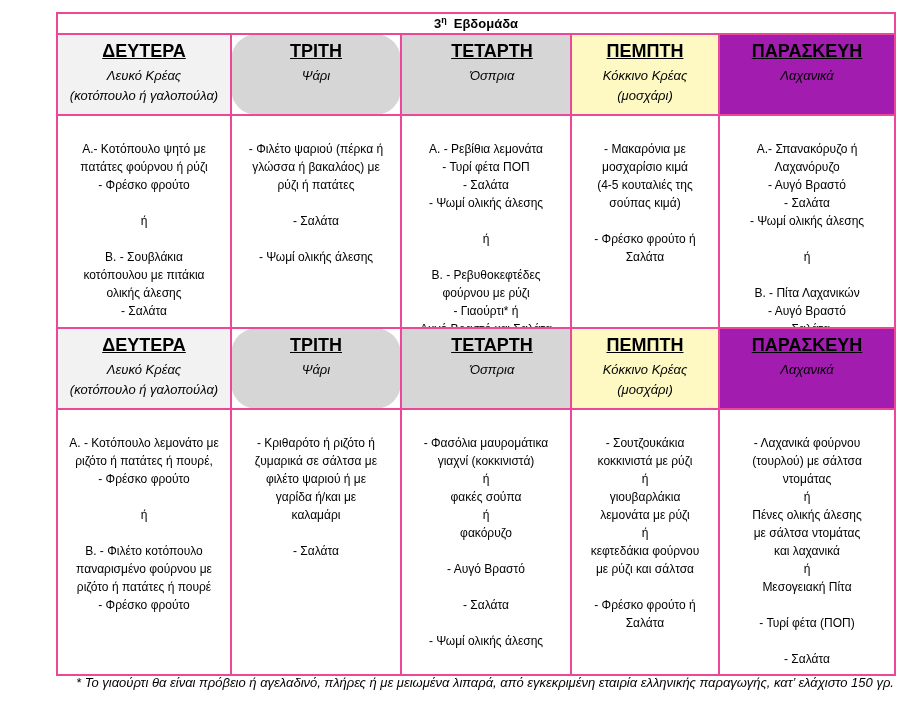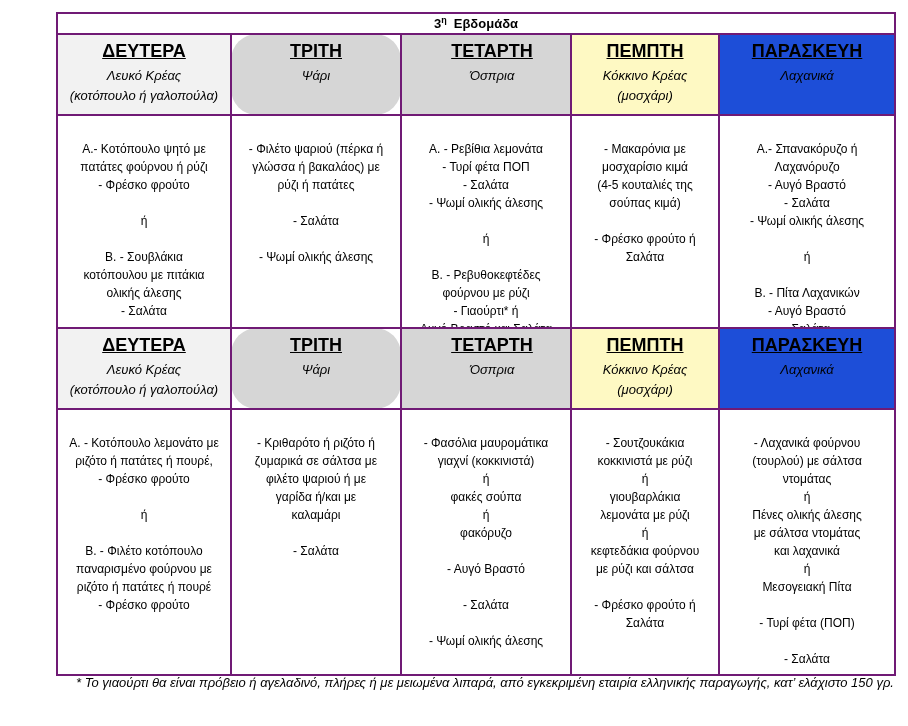--- a/index.html
+++ b/index.html
@@ -16,21 +16,21 @@
     position: absolute;
     left: 56px;
     border-collapse: collapse;
     table-layout: fixed;
     width: 838px;
     background: #ffffff;
   }
   #table-week3 { top: 12px; }
   #table-week4 { top: 327px; }
   .menu-table td {
-    border: 2px solid #701a75;
+    border: 2px solid #ec4899;
     margin-left: 14px;
   }
   .week-title-cell {
     text-align: center;
     font-weight: bold;
     font-size: 13px;
     padding: 1px 0 2px 0;
     background: #ffffff;
   }
   .week-title-cell sup {
@@ -53,21 +53,21 @@
   .day-sub {
     font-style: italic;
     font-size: 13px;
     line-height: 1.55;
     white-space: pre-line;
   }
   .col-mon  { background: #f2f2f2; }
   .col-tue  { background: #d6d6d6; border-radius: 26px; }
   .col-wed  { background: #d6d6d6; padding-left: 16px; }
   .col-thu  { background: #fef9c3; }
-  .col-fri  { background: #1d4ed8; }
+  .col-fri  { background: #a21caf; }
   .menu-cell {
     vertical-align: top;
     text-align: center;
     font-size: 12px;
     line-height: 1.5;
     padding: 24px 3px 4px 3px;
     white-space: pre-line;
     background: #ffffff;
   }
   #table-week3 .menu-cell { height: 203px; }

